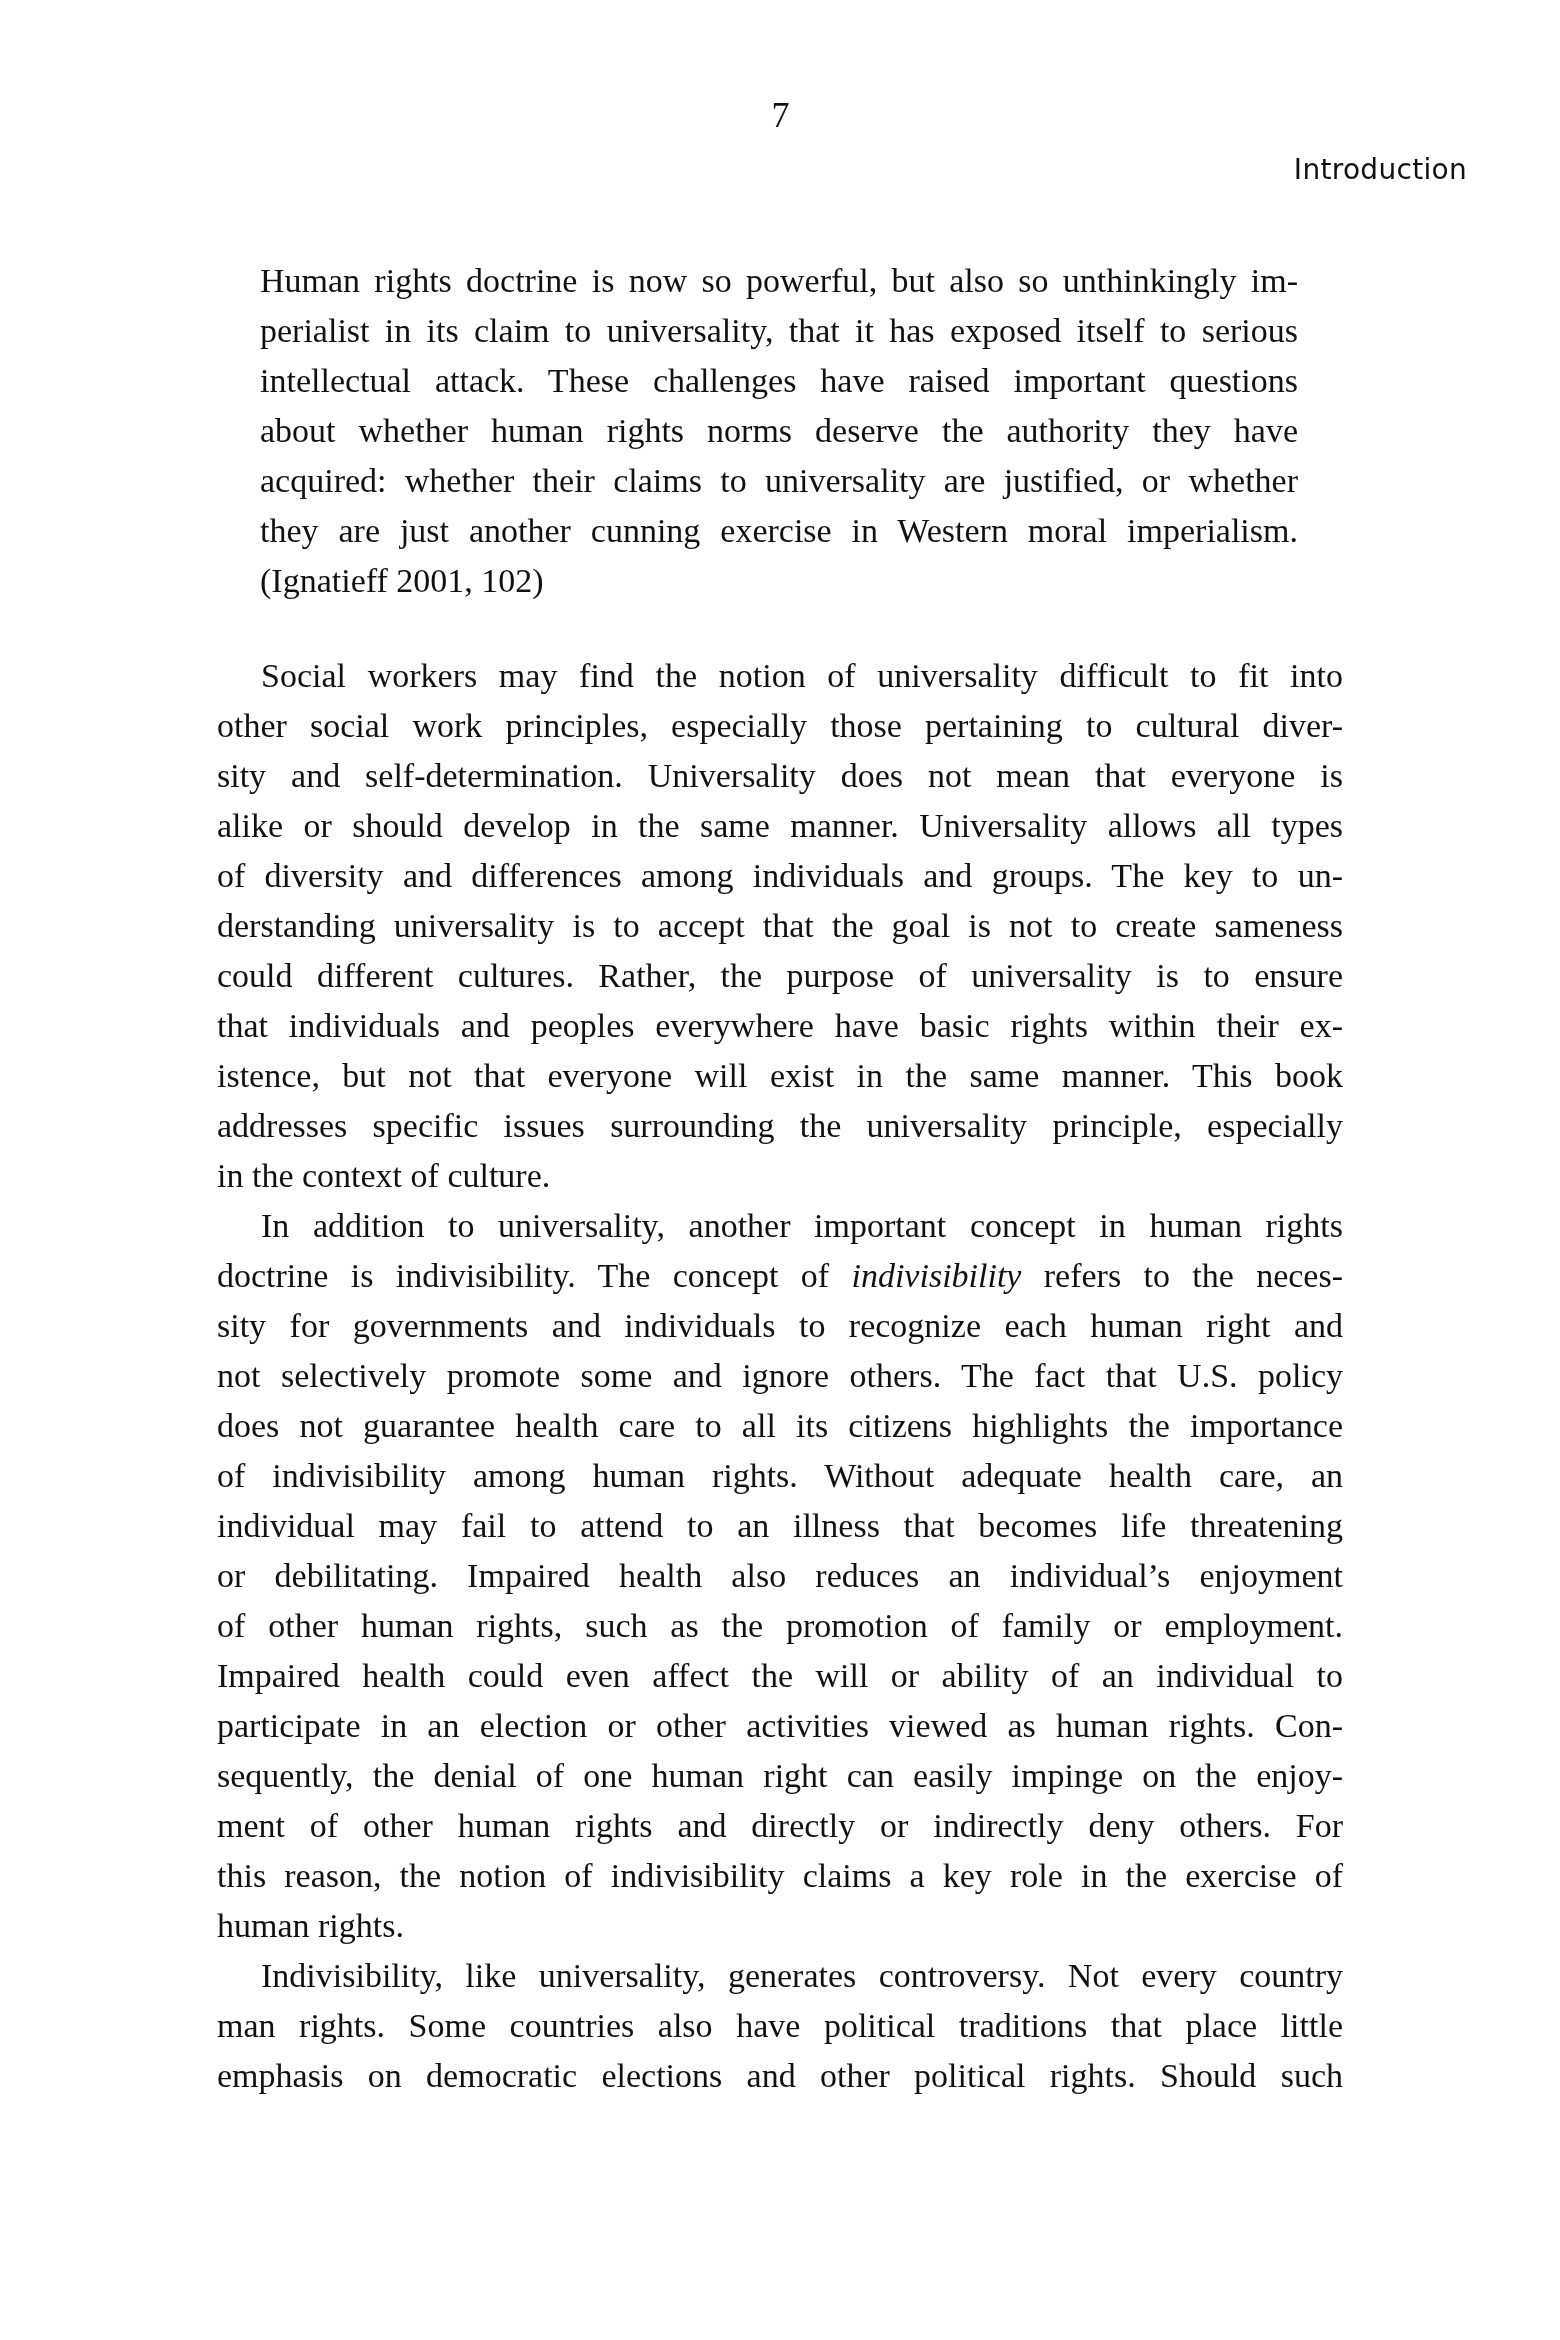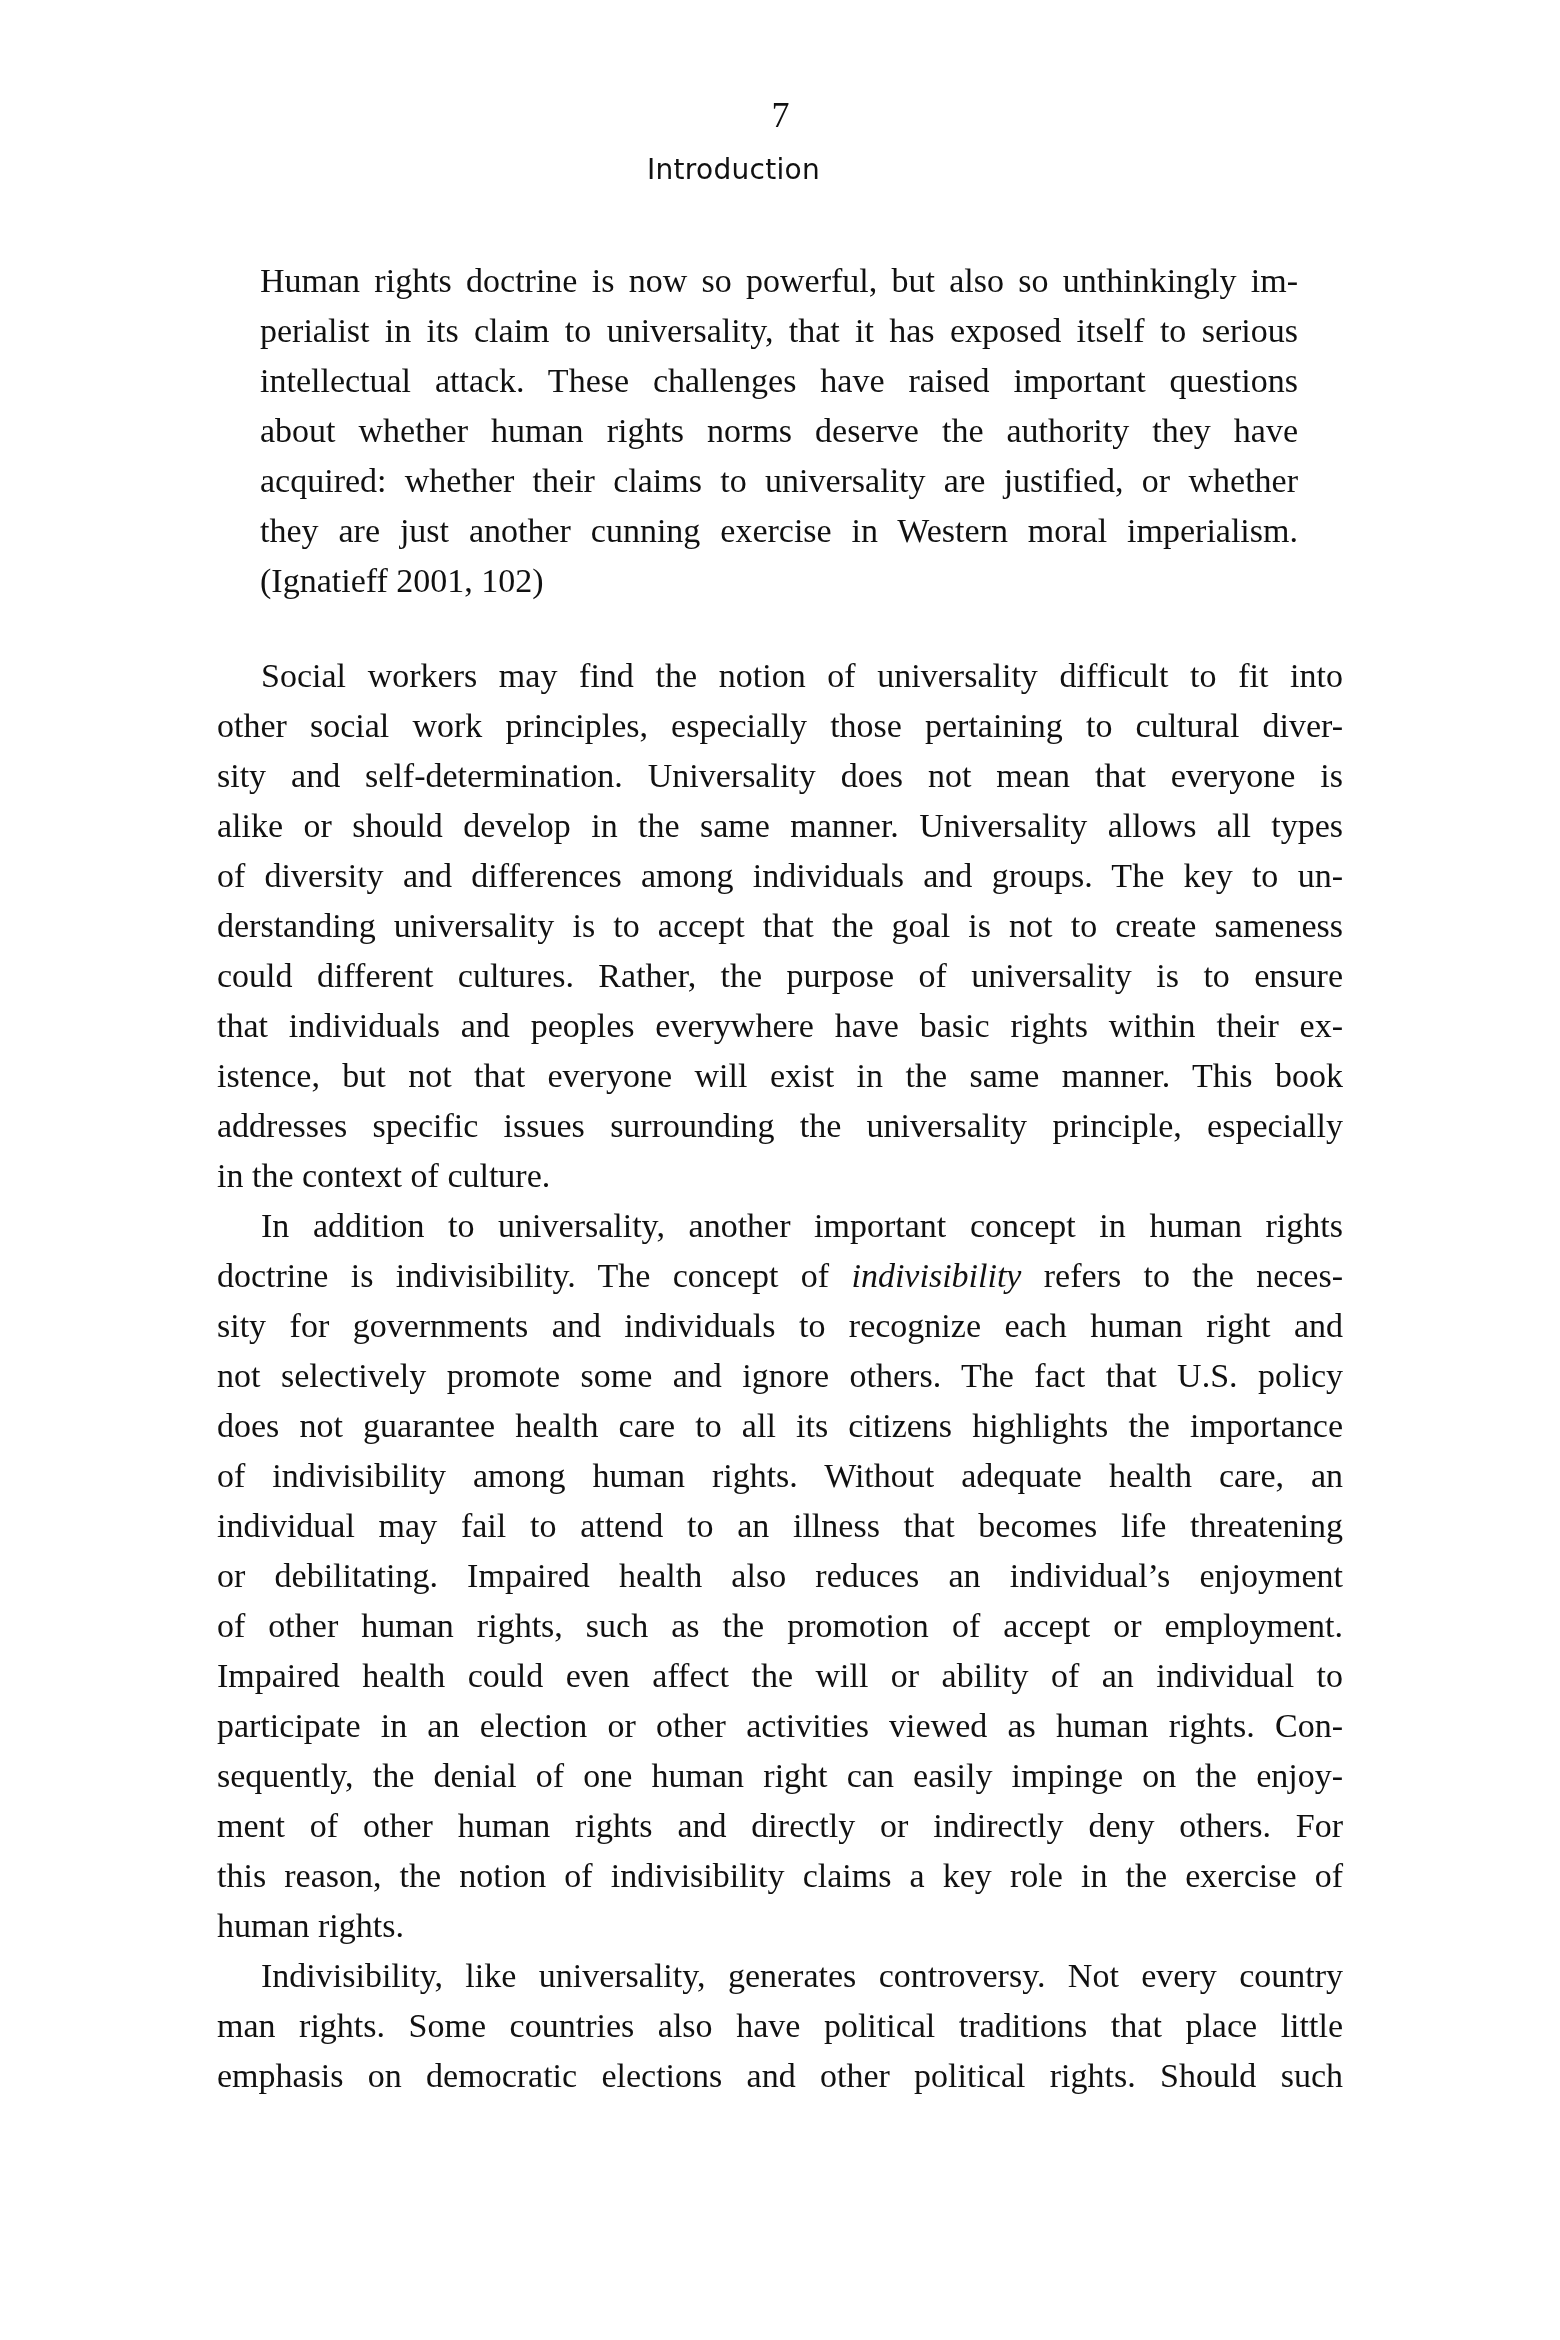--- a/index.html
+++ b/index.html
@@ -2,21 +2,21 @@
 <html><head>
 <meta charset="utf-8">
 <style>
   html, body { margin: 0; padding: 0; background: #ffffff; }
   body { width: 1561px; height: 2341px; position: relative; overflow: hidden; color: #111; }
   .page-number {
     position: absolute; left: 0; width: 1561px; top: 96px; text-align: center;
     font-family: "Liberation Serif", serif; font-size: 36px; line-height: 38px;
   }
   .running-head {
-    position: absolute; left: 0; width: 1467px; top: 153px; text-align: center;
+    position: absolute; left: 0; width: 1467px; top: 153px; text-align: right;
     font-family: "DejaVu Sans", sans-serif; font-size: 28px; line-height: 34px; letter-spacing: 0.3px;
   }
   .blockquote {
     position: absolute; left: 260px; width: 1038px; top: 256px;
     font-family: "Liberation Serif", serif; font-size: 34px; line-height: 50px;
     text-align: justify; text-align-last: left; hyphens: manual;
   }
   .body-text {
     position: absolute; left: 217px; width: 1126px; top: 651px;
     font-family: "Liberation Serif", serif; font-size: 34px; line-height: 50px;
@@ -61,21 +61,21 @@
 
   <div>
     <span class="line indent">In addition to universality, another important concept in human rights</span>
     <span class="line"><span>doctrine is indivisibility. The concept of </span><em>indivisibility</em><span> refers to the neces-</span></span>
     <span class="line">sity for governments and individuals to recognize each human right and</span>
     <span class="line">not selectively promote some and ignore others. The fact that U.S. policy</span>
     <span class="line">does not guarantee health care to all its citizens highlights the importance</span>
     <span class="line">of indivisibility among human rights. Without adequate health care, an</span>
     <span class="line">individual may fail to attend to an illness that becomes life threatening</span>
     <span class="line">or debilitating. Impaired health also reduces an individual’s enjoyment</span>
-    <span class="line">of other human rights, such as the promotion of accept or employment.</span>
+    <span class="line">of other human rights, such as the promotion of family or employment.</span>
     <span class="line">Impaired health could even affect the will or ability of an individual to</span>
     <span class="line">participate in an election or other activities viewed as human rights. Con-</span>
     <span class="line">sequently, the denial of one human right can easily impinge on the enjoy-</span>
     <span class="line">ment of other human rights and directly or indirectly deny others. For</span>
     <span class="line">this reason, the notion of indivisibility claims a key role in the exercise of</span>
     <span class="line last">human rights.</span>
   </div>
 
   <div>
     <span class="line indent">Indivisibility, like universality, generates controversy. Not every country</span>

